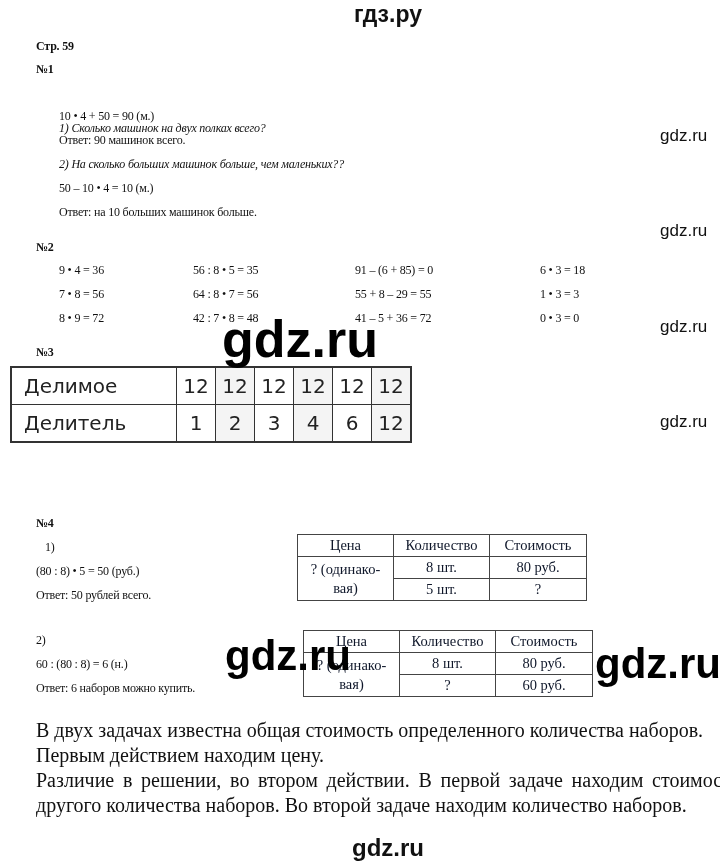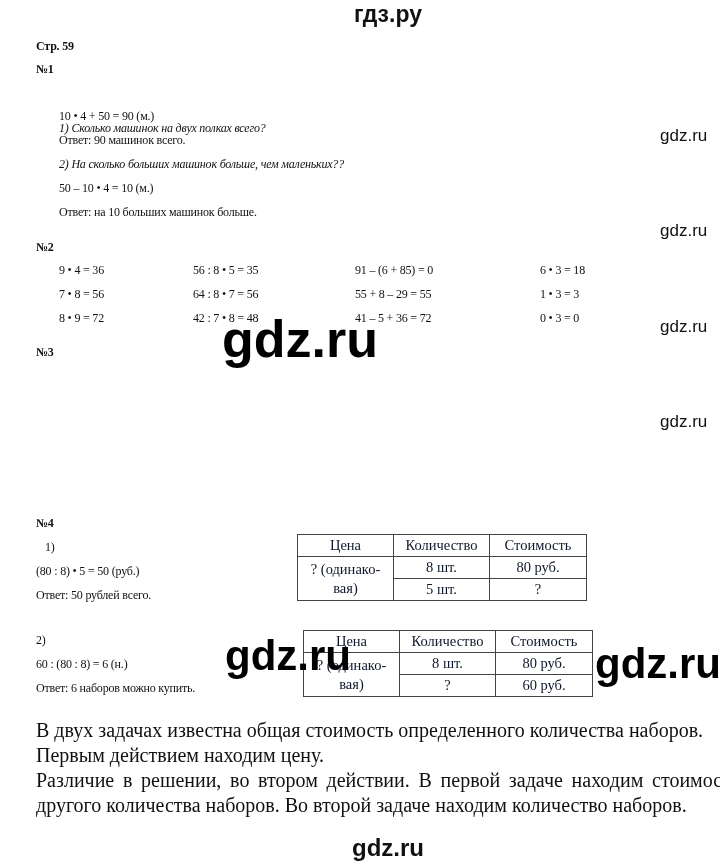--- a/index.html
+++ b/index.html
@@ -59,20 +59,38 @@
   <div class="abs serif" style="left:327px; top:282px;">55 + 8 – 29 = 55</div>
   <div class="abs serif" style="left:327px; top:306px;">41 – 5 + 36 = 72</div>
   <div class="abs serif" style="left:512px; top:258px;">6 • 3 = 18</div>
   <div class="abs serif" style="left:512px; top:282px;">1 • 3 = 3</div>
   <div class="abs serif" style="left:512px; top:306px;">0 • 3 = 0</div>
 </div>
 
 <div class="abs serif bold" style="left:8px; top:340px;">№3</div>
 <table class="div-table">
   <tbody>
+      <tr>
+    <td class="lbl">Делимое</td>
+    <td class="num">12</td>
+    <td class="num shade">12</td>
+    <td class="num">12</td>
+    <td class="num shade">12</td>
+    <td class="num">12</td>
+    <td class="num shade">12</td>
+  </tr>
+  <tr>
+    <td class="lbl">Делитель</td>
+    <td class="num">1</td>
+    <td class="num shade">2</td>
+    <td class="num">3</td>
+    <td class="num shade">4</td>
+    <td class="num">6</td>
+    <td class="num shade">12</td>
+  </tr>
 </tbody>
   </table>
 
 <div class="abs serif bold" style="left:8px; top:511px;">№4</div>
 <div class="abs serif" style="left:17px; top:535px;">1)</div>
 <div class="abs serif" style="left:8px; top:559px;">(80 : 8) • 5 = 50 (руб.)</div>
 <div class="abs serif" style="left:8px; top:583px;">Ответ: 50 рублей всего.</div>
 
 <table class="price-table" style="left:297px; top:534px;">
   <tbody>

